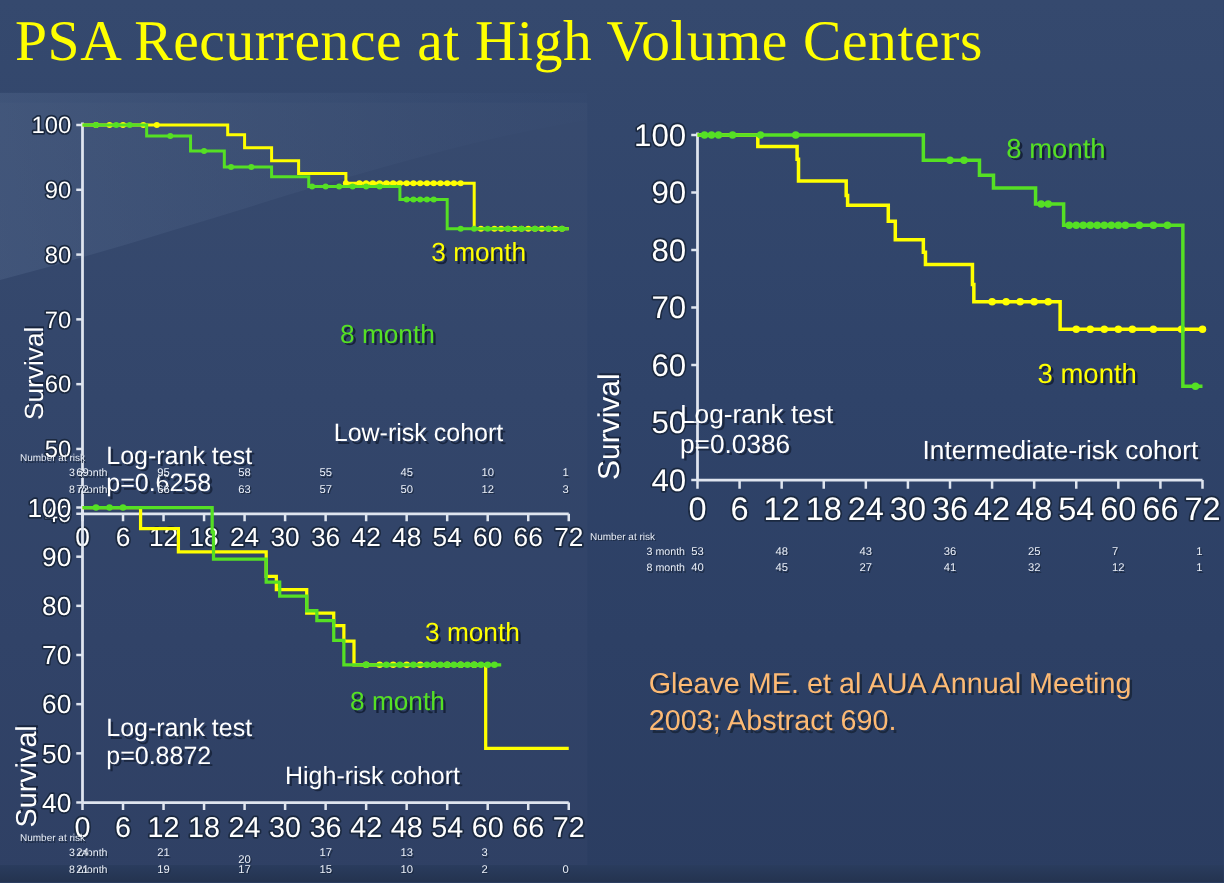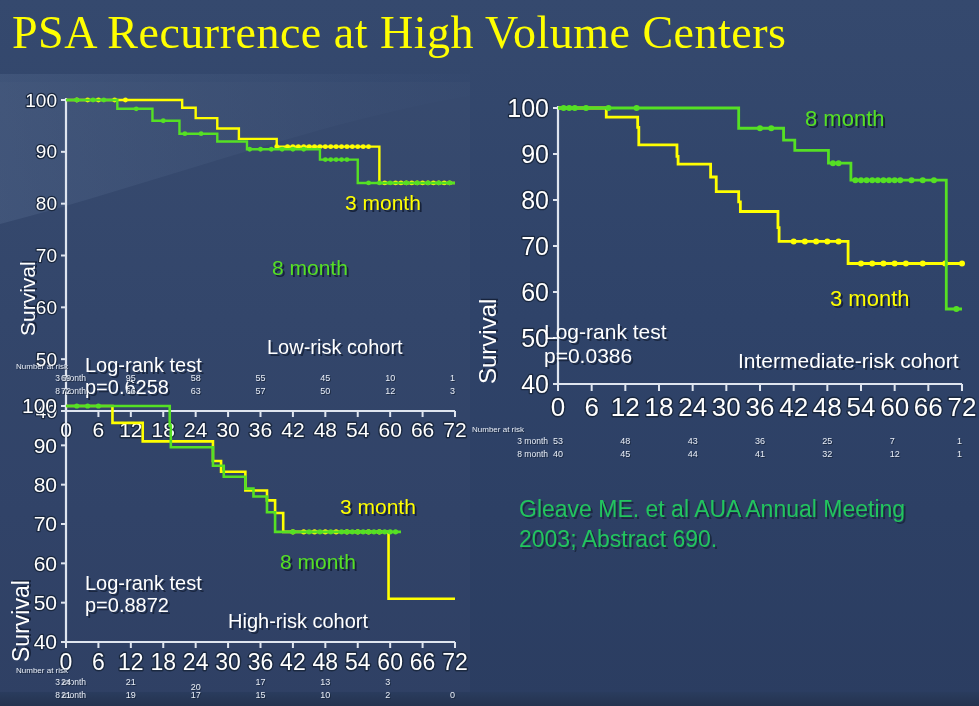--- a/index.html
+++ b/index.html
@@ -49,22 +49,22 @@
   .risk-val{position:absolute;font-size:9px;text-align:right;
     text-shadow:1px 1px 0 #1b2940;}
 
   
   .ann{position:absolute;white-space:nowrap;}
   .ann-white{color:#ffffff;text-shadow:2px 2px 0 #1a2740;}
   .ann-yellow{color:#ffff00;text-shadow:2px 2px 0 #16223a;}
   .ann-green{color:#55e024;text-shadow:2px 2px 0 #16223a;}
 
   #citation{
-    position:absolute;left:519px;top:494px;width:450px;
-    color:#22c55e;font-size:23px;line-height:30px;
+    position:absolute;left:519px;top:531px;width:450px;
+    color:#fdba74;font-size:23px;line-height:30px;
     text-shadow:2px 2px 0 #1b2940;
   }
 </style>
 </head>
 <body>
 
 <div id="bg-base"></div>
 <div id="bg-left-panel"></div>
 <div id="bg-swoosh">
   <svg width="470" height="200" viewBox="0 0 470 200">
@@ -312,21 +312,21 @@
     <div class="risk-val" style="left: 81px; top: 11px;">53</div>
     <div class="risk-val" style="left: 148.333px; top: 11px;">48</div>
     <div class="risk-val" style="left: 215.667px; top: 11px;">43</div>
     <div class="risk-val" style="left: 283px; top: 11px;">36</div>
     <div class="risk-val" style="left: 350.333px; top: 11px;">25</div>
     <div class="risk-val" style="left: 417.667px; top: 11px;">7</div>
     <div class="risk-val" style="left: 485px; top: 11px;">1</div>
     <div class="risk-rowlab" style="left: 20px; top: 24px; width: 56px;">8 month</div>
     <div class="risk-val" style="left: 81px; top: 24px;">40</div>
     <div class="risk-val" style="left: 148.333px; top: 24px;">45</div>
-    <div class="risk-val" style="left: 215.667px; top: 24px;">44</div>
+    <div class="risk-val" style="left: 215.667px; top: 24px;">27</div>
     <div class="risk-val" style="left: 283px; top: 24px;">41</div>
     <div class="risk-val" style="left: 350.333px; top: 24px;">32</div>
     <div class="risk-val" style="left: 417.667px; top: 24px;">12</div>
     <div class="risk-val" style="left: 485px; top: 24px;">1</div>
   </div>
 
 <div class="chart" id="chart2" style="left:0px;top:392px;width:470px;height:310px;">
   <div class="ylabel" style="left:8px;top:270px;font-size:23px;">Survival</div>
   <svg id="svg2" width="470" height="310">
       <line x1="66" y1="12" x2="66" y2="250" stroke="#dfe5ef" stroke-width="2.2"></line>

